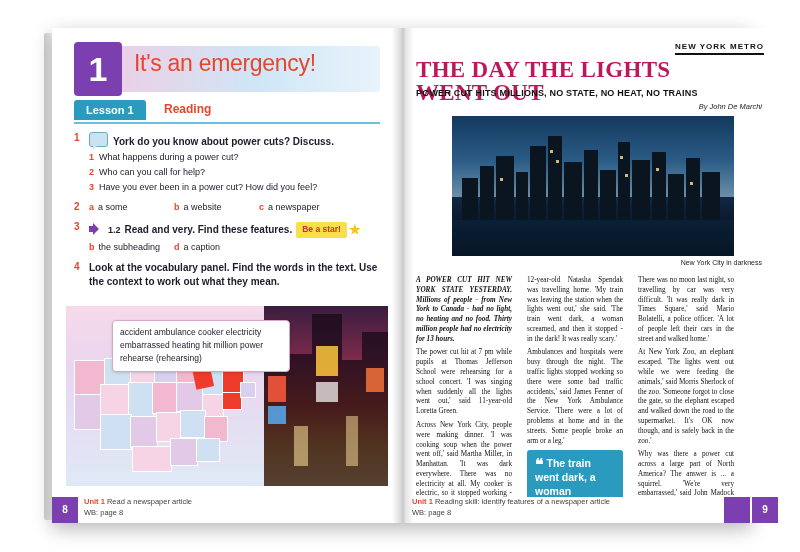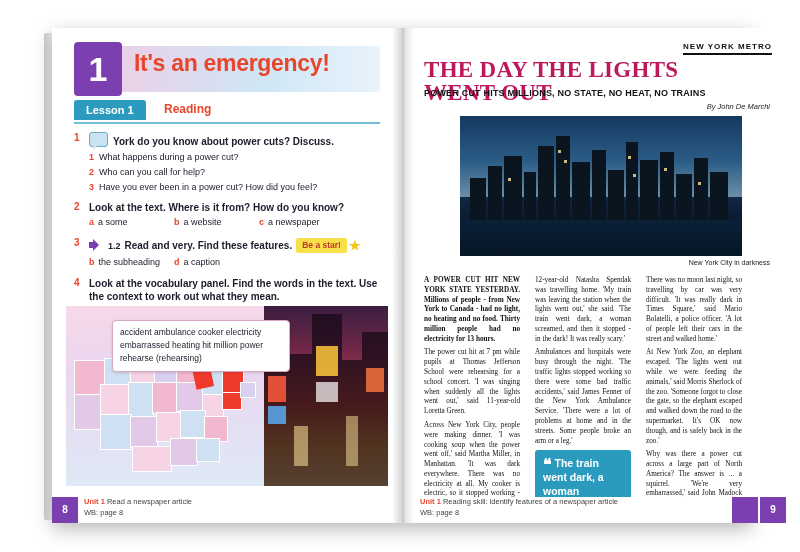--- a/index.html
+++ b/index.html
@@ -13,21 +13,21 @@
     background:#ffffff;
   }
   
   .book{
     position:absolute;left:52px;top:28px;width:700px;height:495px;
     background:#fff;
     box-shadow:0 6px 18px rgba(0,0,0,.28);
   }
   .page{position:absolute;top:0;height:495px;background:#fff;overflow:hidden;}
   .page.left{left:0;width:350px;}
-  .page.right{left:356px;width:378px;}
+  .page.right{left:348px;width:378px;}
   .gutter{
     position:absolute;left:340px;top:0;width:22px;height:495px;
     background:linear-gradient(to right,rgba(0,0,0,0) 0%,rgba(0,0,0,.14) 40%,rgba(0,0,0,.22) 50%,rgba(0,0,0,.10) 62%,rgba(0,0,0,0) 100%);
     z-index:40;pointer-events:none;
   }
   .edge-l{position:absolute;left:44px;top:33px;width:9px;height:487px;background:linear-gradient(to right,#cfcfcf,#f2f2f2);border-radius:2px 0 0 2px;}
   .edge-r{position:absolute;left:751px;top:33px;width:9px;height:487px;background:linear-gradient(to left,#cfcfcf,#f2f2f2);border-radius:0 2px 2px 0;}
 
   
   .unit-head{
@@ -35,21 +35,21 @@
     background:linear-gradient(to right,#f4c9e2 0%,#cfe6f6 60%,#e8f3fb 100%);
     border-radius:3px;
   }
   .unit-num{
     position:absolute;left:22px;top:14px;width:48px;height:54px;
     background:#7c3faf;color:#fff;border-radius:4px;
     font-size:34px;font-weight:bold;text-align:center;line-height:54px;
   }
   .unit-title{
     position:absolute;left:82px;top:22px;
-    font-size:23px;font-weight:bold;color:#e8452c;letter-spacing:-.3px;
+    font-size:23px;font-weight:normal;color:#e8452c;letter-spacing:-.3px;
   }
   .lesson-bar{
     position:absolute;left:22px;top:72px;width:306px;height:22px;
     border-bottom:2px solid #6fbfd8;
   }
   .lesson-tab{
     position:absolute;left:22px;top:72px;
     background:#2a9bbf;color:#fff;font-size:11px;font-weight:bold;
     padding:4px 12px;border-radius:3px 3px 0 0;
   }
@@ -144,21 +144,21 @@
   .photo .win{position:absolute;background:rgba(255,226,150,.8);}
   .photo .water{position:absolute;left:0;bottom:0;width:100%;height:26%;background:linear-gradient(to bottom,#0a2036,#061626);}
   .caption{position:absolute;right:16px;top:231px;font-size:7px;color:#222;}
 
   .cols{position:absolute;left:16px;top:248px;width:318px;height:222px;}
   .col{position:absolute;top:0;width:96px;font-family:"Liberation Serif", serif;font-size:7.2px;line-height:1.36;color:#111;text-align:justify;}
   .c1{left:0;}
   .c2{left:111px;}
   .c3{left:222px;}
   .col p{margin:0 0 4px 0;}
-  .col .lead{font-weight:bold;}
+  .col .lead{font-weight:bold;font-style:italic;}
   .pull{
     background:#2a9bbf;color:#fff;padding:7px 8px;border-radius:3px;
     font-family:"Liberation Sans", sans-serif;font-weight:bold;font-size:10.5px;
     line-height:1.3;text-align:left;margin-top:4px;
   }
   .pull .q{font-size:16px;line-height:0;vertical-align:-3px;}
   .footer-r{
     position:absolute;left:0;bottom:0;width:350px;height:26px;
     background:linear-gradient(to left,#7c3faf 0%,#7c3faf 26px,#ffffff 26px);
   }
@@ -195,21 +195,20 @@
             </div>
             <div class="sub"><span class="n">1</span><span>What happens during a power cut?</span></div>
             <div class="sub"><span class="n">2</span><span>Who can you call for help?</span></div>
             <div class="sub"><span class="n">3</span><span>Have you ever been in a power cut? How did you feel?</span></div>
           </div>
         </div>
 
         <div class="ex">
           <div class="ex-num">2</div>
           <div class="ex-body">
-            <div class="ex-lead">Look at the text. Where is it from? How do you know?</div>
             <div class="opts">
               <div class="row">
                 <div class="c"><span class="l">a</span><span>a some</span></div>
                 <div class="c"><span class="l">b</span><span>a website</span></div>
                 <div class="c"><span class="l">c</span><span>a newspaper</span></div>
               </div>
             </div>
           </div>
         </div>
 

